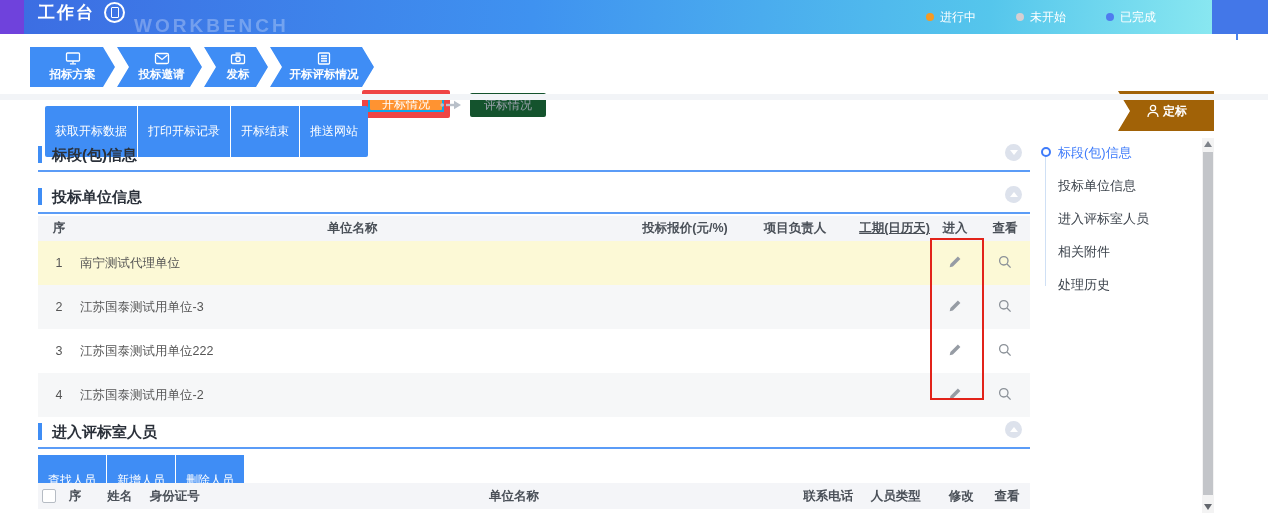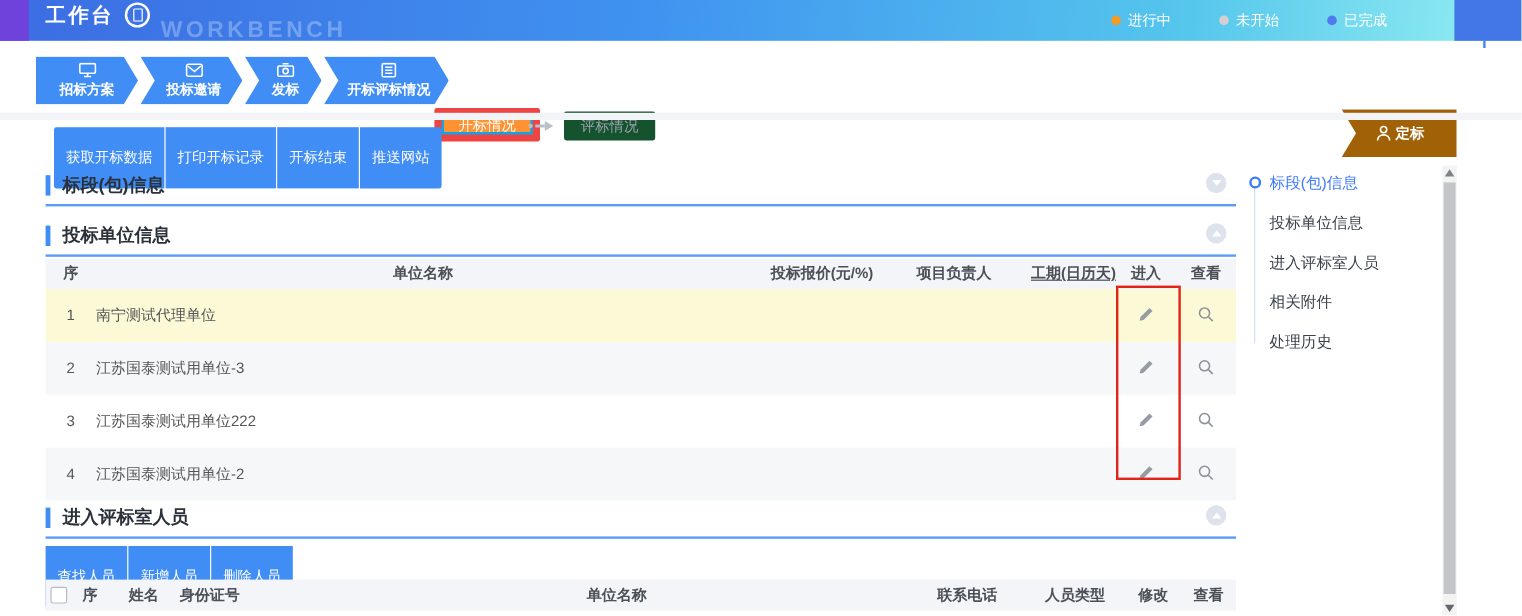--- a/index.html
+++ b/index.html
@@ -83,21 +83,21 @@
   
   .person-btns{position:absolute;left:38px;top:455px;display:flex;gap:1px;}
   .ptable-head{position:absolute;left:38px;top:483px;width:992px;height:26px;background:#f4f5f8;
     display:flex;align-items:center;color:#4a5058;font-size:12.5px;font-weight:bold;}
   .p-cb{width:22px;display:flex;justify-content:center;}
   .checkbox{width:12px;height:12px;border:1px solid #b6bcc4;border-radius:2px;background:#fff;cursor:pointer;}
   .p-seq{width:30px;text-align:center;}
   .p-name{width:60px;text-align:center;}
   .p-id{width:120px;text-align:left;}
   .p-unit{width:490px;text-align:center;}
-  .p-phone{width:95px;text-align:center;}
+  .p-phone{width:95px;text-align:right;}
   .p-type{width:85px;text-align:center;}
   .p-mod,{width:46px;text-align:center;}
   .p-mod{width:46px;text-align:center;}
   .p-view{width:46px;text-align:center;}
   
   .side-nav{position:absolute;left:1040px;top:136px;width:150px;}
   .nav-rail{position:absolute;left:5px;top:16px;width:1px;height:134px;background:#cfe0f5;}
   .nav-item{position:relative;height:33px;display:flex;align-items:center;padding-left:18px;
     font-size:13px;color:#3c434c;cursor:pointer;}
   .nav-item.active{color:#3e7bfa;}

